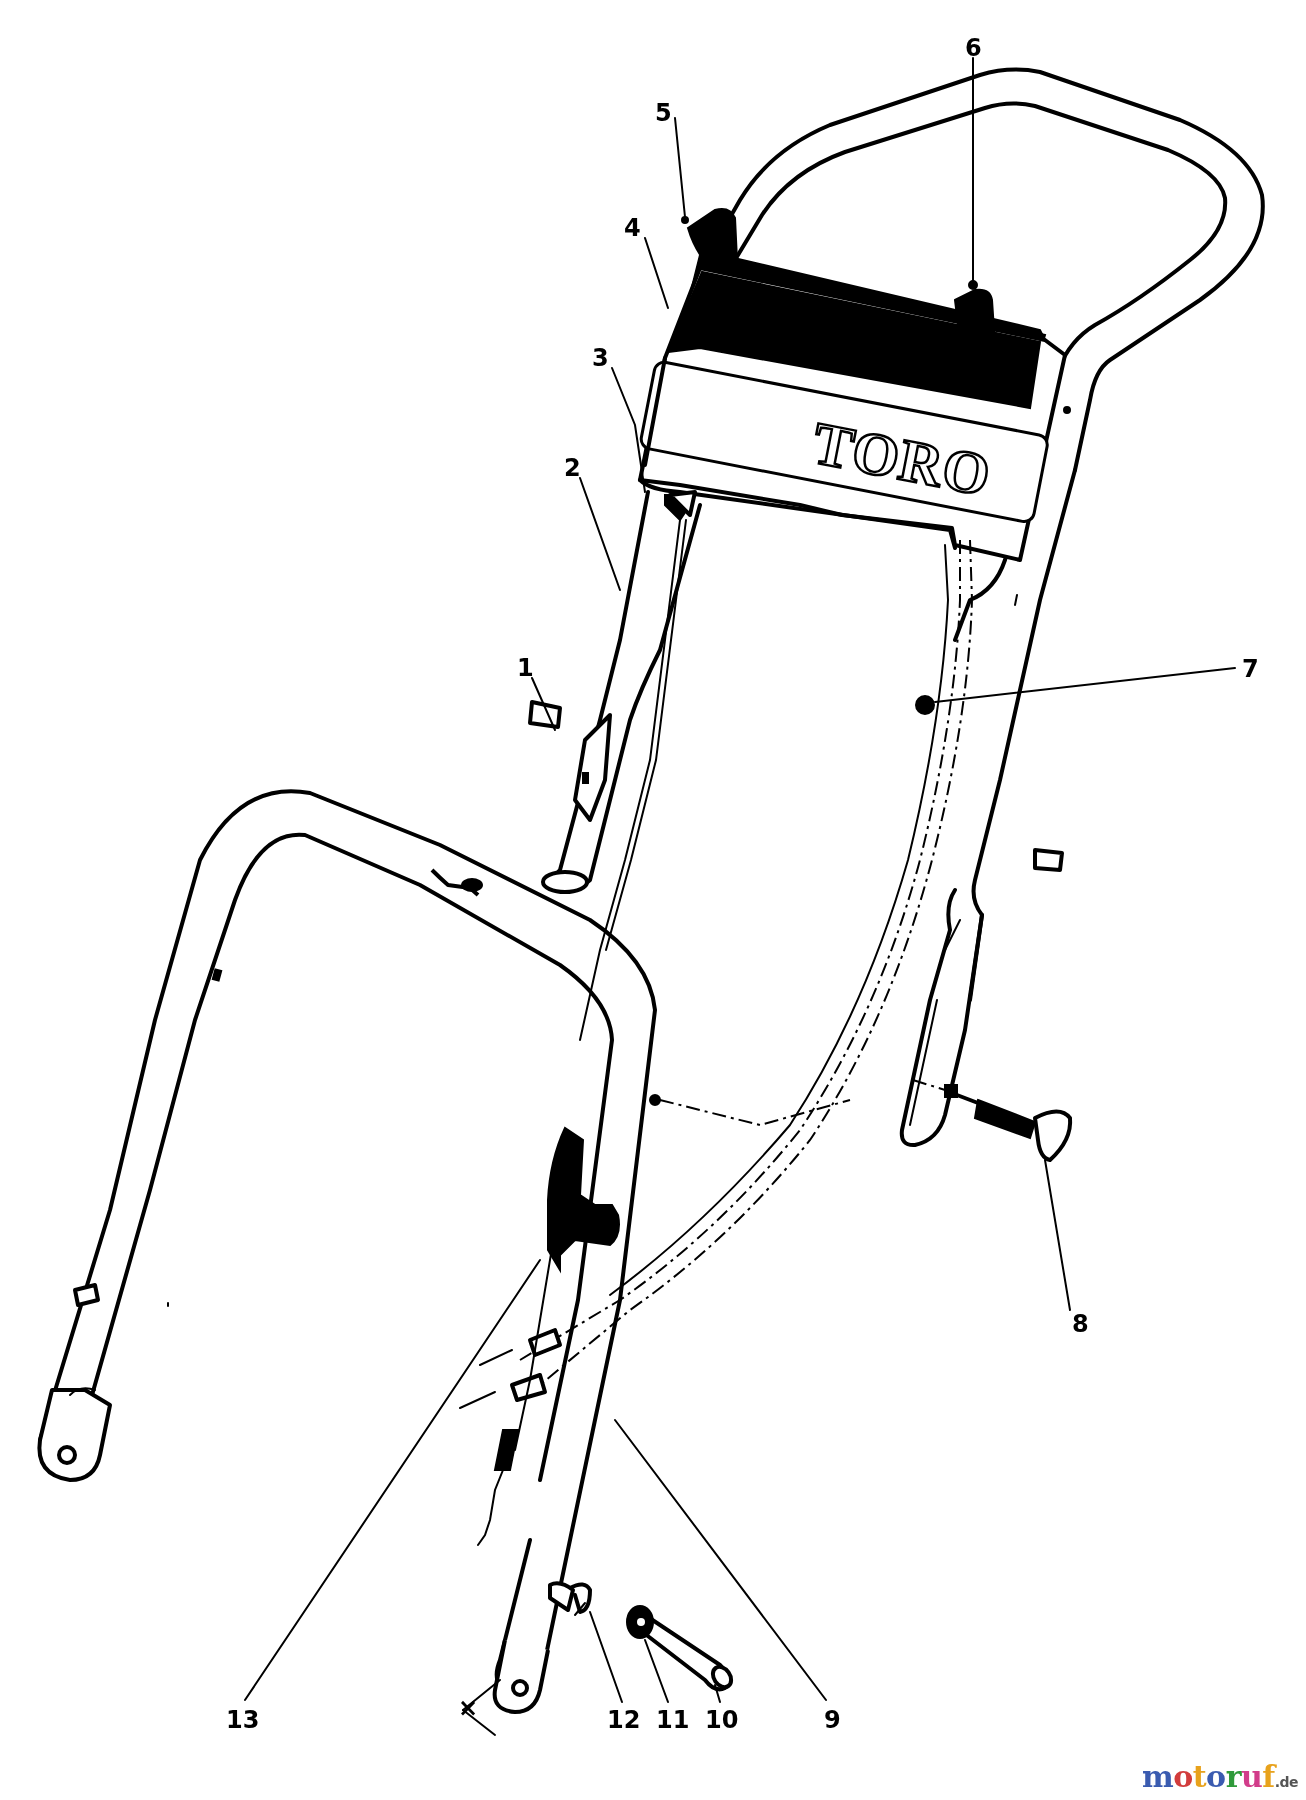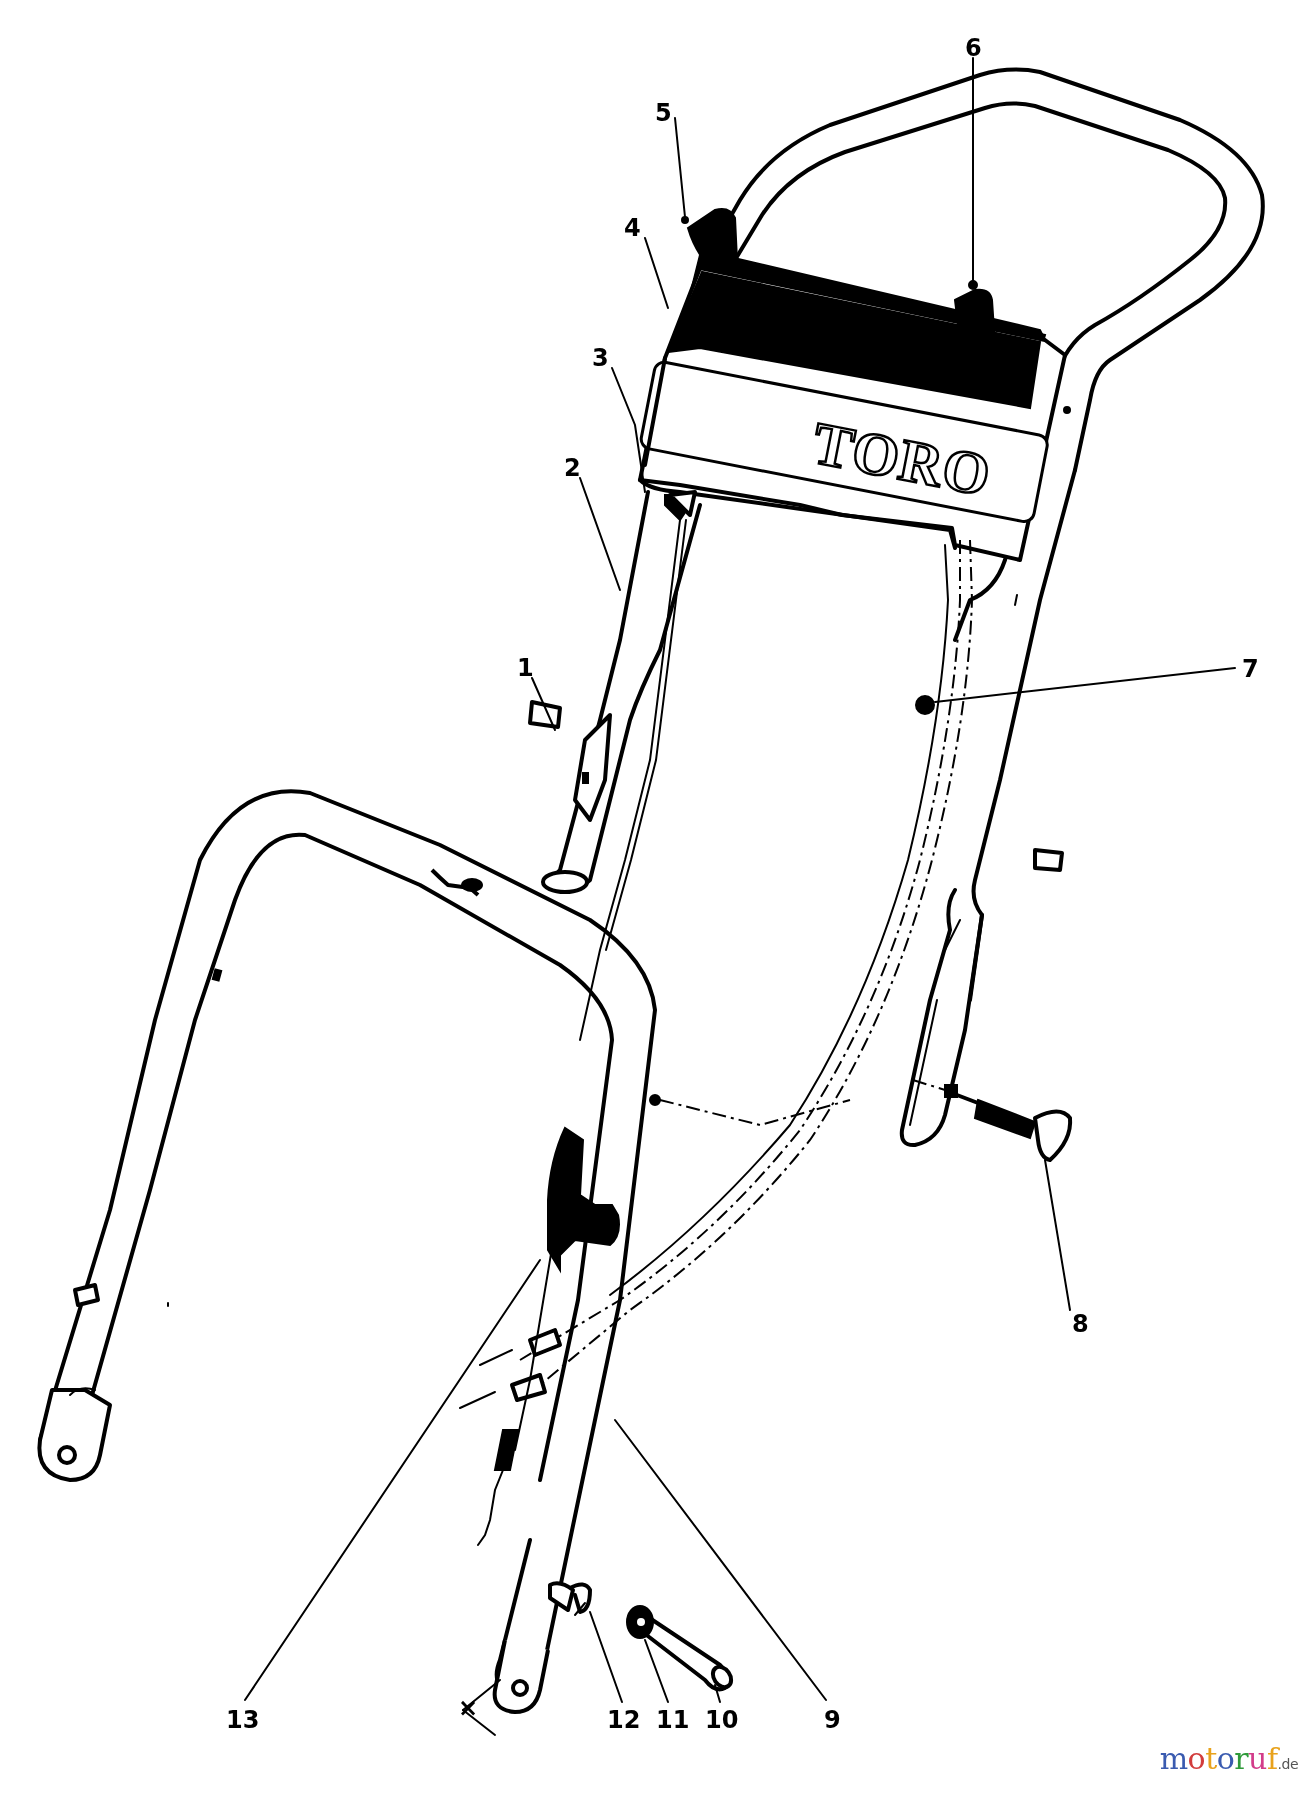--- a/index.html
+++ b/index.html
@@ -7,22 +7,22 @@
          font-family: "Liberation Sans", sans-serif; }
   #diagram { position: absolute; left: 0; top: 0; width: 1306px; height: 1800px; }
   .ln { fill: none; stroke: #000; stroke-width: 4; stroke-linecap: round; stroke-linejoin: round; }
   .thin { fill: none; stroke: #000; stroke-width: 2; stroke-linecap: round; }
   .dash { fill: none; stroke: #000; stroke-width: 2; stroke-dasharray: 14 5 3 5; }
   .solid { fill: #000; stroke: #000; stroke-width: 2; }
   .white { fill: #fff; stroke: #000; stroke-width: 4; stroke-linejoin: round; }
   .callout { font-family: "DejaVu Sans", sans-serif; font-weight: bold; font-size: 24px; fill: #000; }
   .logo { font-family: "Liberation Serif", serif; font-weight: bold; font-size: 60px;
           fill: #fff; stroke: #000; stroke-width: 2.5; letter-spacing: 1px; }
-  .watermark { position: absolute; right: 8px; bottom: 24px; font-family: "DejaVu Serif", serif;
-               font-size: 30px; letter-spacing: -0.5px; }
+  .watermark { position: absolute; right: 8px; bottom: 6px; font-family: "DejaVu Serif", serif;
+               font-size: 30px; letter-spacing: -0.5px; font-weight: bold; }
   .watermark .tld { font-size: 14px; color: #555; font-family: "DejaVu Sans", sans-serif; }
 </style>
 </head>
 <body>
 
 <svg id="diagram" viewBox="0 0 1306 1800" xmlns="http://www.w3.org/2000/svg">
 
   <g>
 
     <path class="ln" d="M 700 270 L 740 200 Q 770 150 830 125 L 980 75 Q 1010 66 1040 72 L 1180 120

